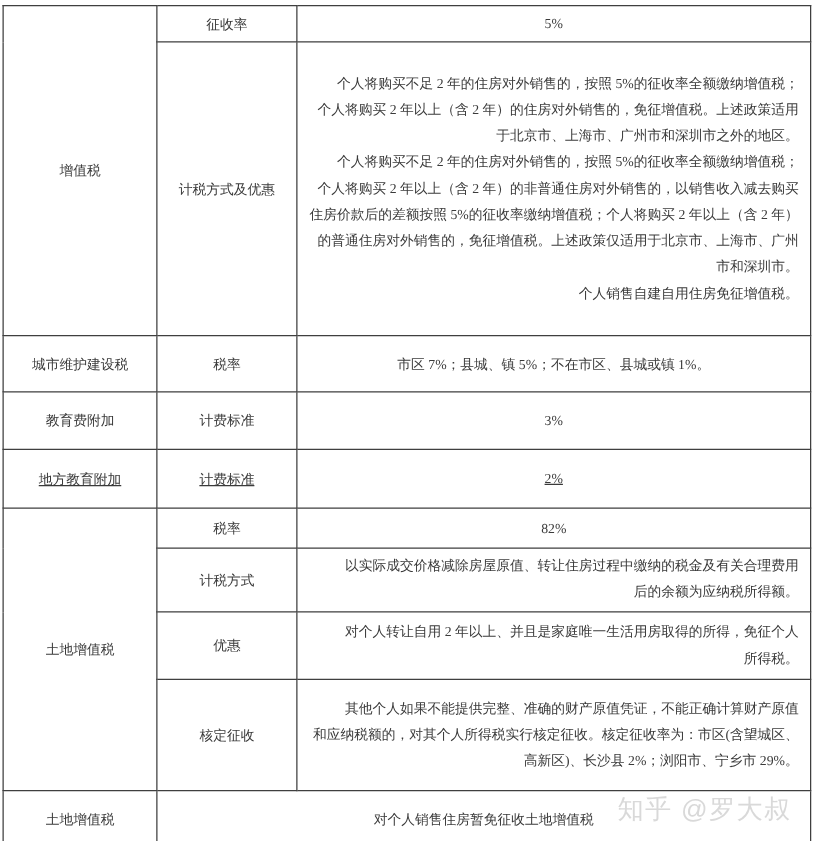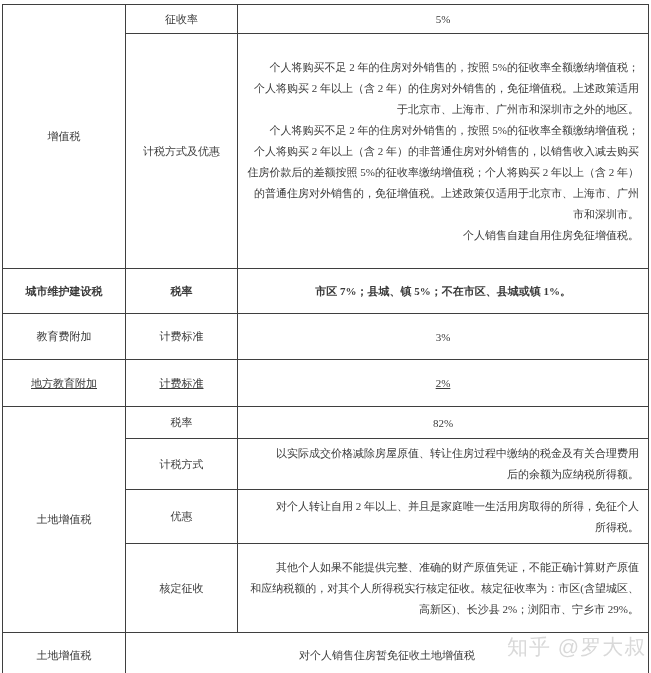--- a/index.html
+++ b/index.html
@@ -15,30 +15,30 @@
     font-size:11px;
     padding:2px 8px;
     vertical-align:middle;
     word-break:break-all;
   }
   td.c{text-align:center;padding:2px 4px;}
   td.para{padding:4px 9px;}
   td.para p{margin:0;text-indent:2em;line-height:21px;text-align:right;}
   .r1 td{height:24px;}
   .r2 td{height:226px;}
-  .r3 td{height:40px;font-weight:bold;}
+  .r3 td{height:40px;}
   .r4 td{height:41px;}
   .r5 td{height:42px;text-decoration:underline;}
   .r6 td{height:27px;}
   .r7 td{height:40px;}
   .r8 td{height:45px;}
   .r9 td{height:80px;}
   .r10 td{height:41px;}
   .watermark{
-    position:absolute;left:507px;top:633px;
+    position:absolute;left:494px;top:633px;
     font-family:"Liberation Sans","DejaVu Sans",sans-serif;
     font-size:21px;color:#d9d9d9;letter-spacing:1px;
     pointer-events:none;white-space:nowrap;
   }
 </style>
 </head>
 <body>
 
 <div class="sheet">
   <table>

